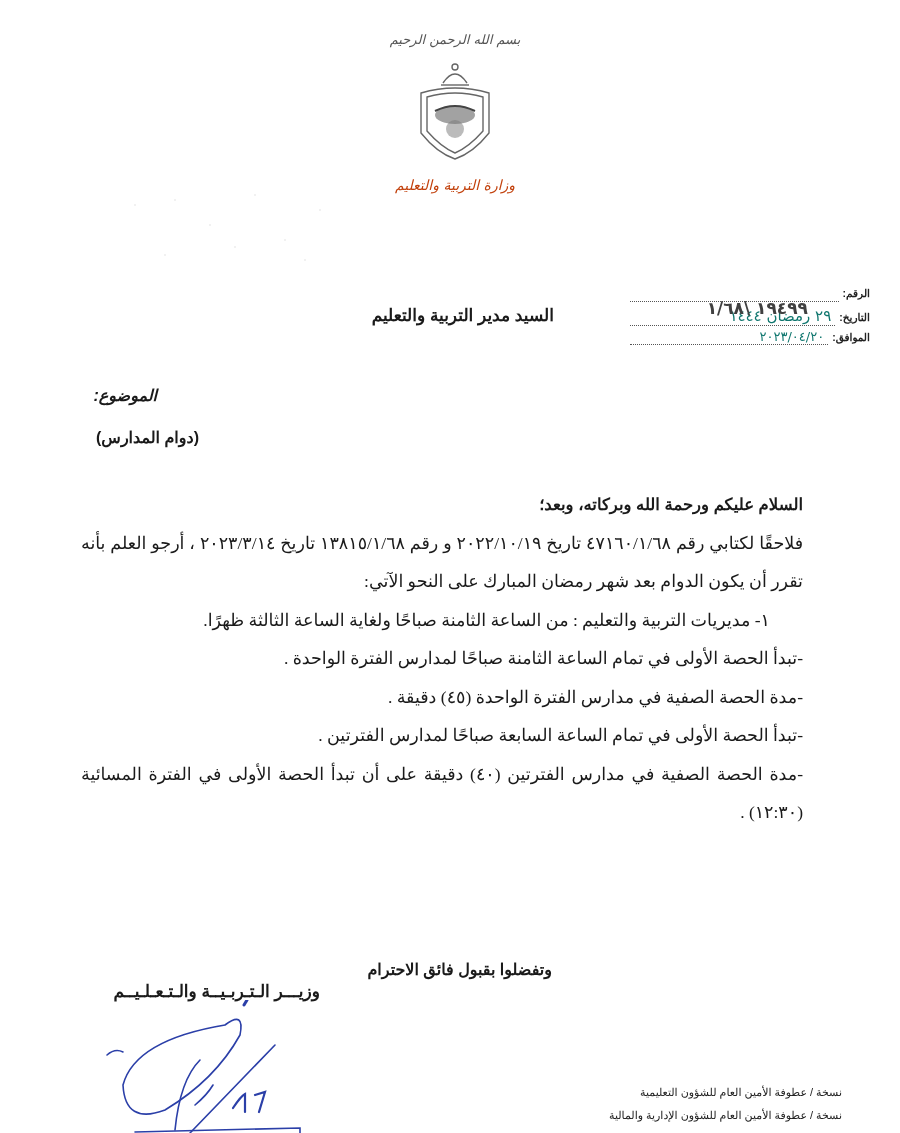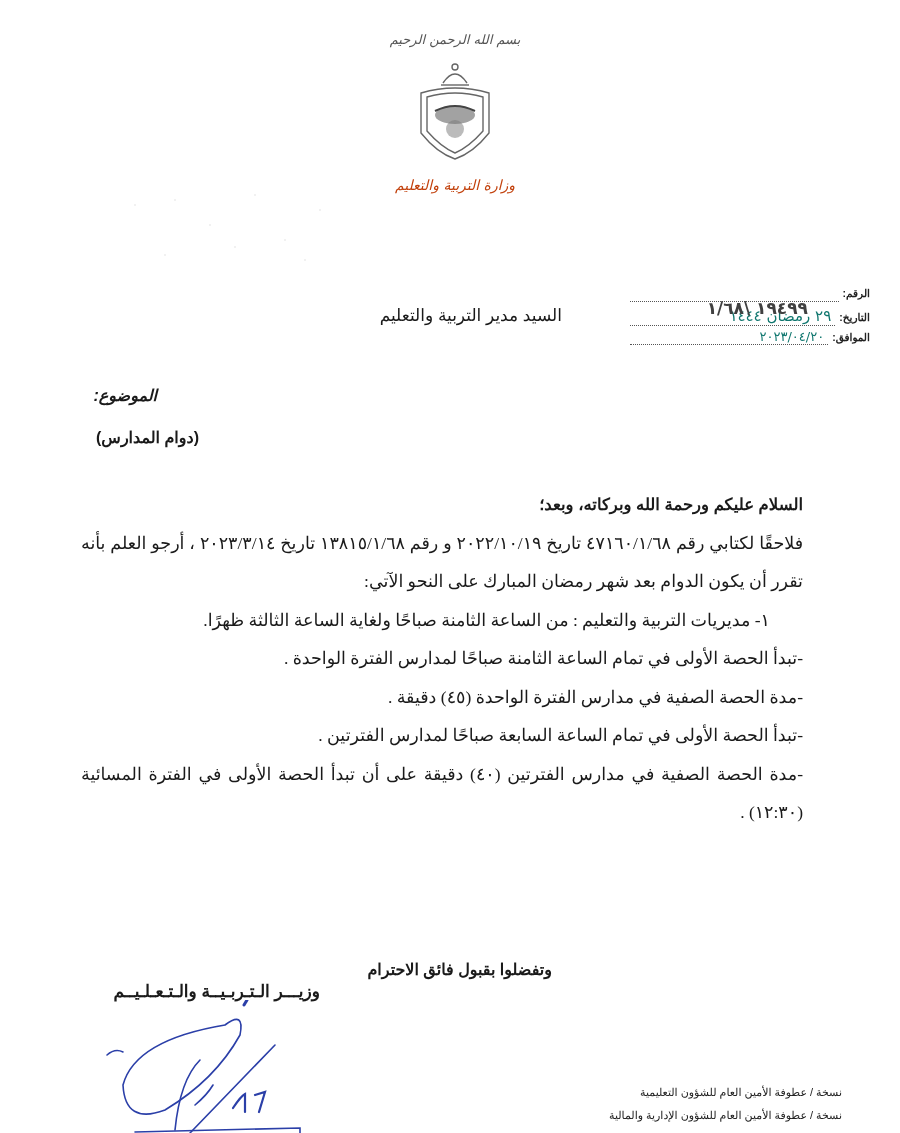--- a/index.html
+++ b/index.html
@@ -13,21 +13,21 @@
   .letterhead { left:370px; top:32px; width:170px; text-align:center;font-style:italic; }
   .basmala { font-size:13px; color:#555; letter-spacing:1px; font-family:"DejaVu Serif", serif; }
   .crest { margin:6px auto 0; width:84px; height:110px; }
   .ministry { font-size:14px; color:#c2410c; margin-top:10px; font-family:"DejaVu Serif", serif; }
   .meta { right:30px; top:239px; width:240px; font-size:11px;margin-top:44px; }
   .meta-row { display:flex; align-items:baseline; direction:rtl; height:22px; }
   .meta-label { font-weight:bold; font-size:10.5px; color:#222; white-space:nowrap; margin-left:4px; font-family:"Liberation Sans", sans-serif; }
   .meta-val { font-size:15px; letter-spacing:1px; color:#0f766e; border-bottom:1px dotted #555; flex:1; text-align:right; padding-right:4px; }
   .meta-val.sm { font-size:13px; }
   .meta-num { position:absolute; right:62px; top:15px; font-size:17px; font-weight:bold; letter-spacing:2px; color:#404040; }
-  .addressee { right:338px; top:305px; font-size:17px; font-weight:normal; font-family:"Liberation Sans", sans-serif; }
+  .addressee { right:346px; top:305px; font-size:17px; font-weight:bold; font-family:"Liberation Sans", sans-serif; }
   .subject-label { right:743px; top:386px; font-size:16px; font-weight:bold; font-family:"Liberation Sans", sans-serif;font-style:italic; }
   .subject-val { right:701px; top:428px; font-size:16px; font-weight:bold; font-family:"Liberation Sans", sans-serif; }
   .body { right:97px; top:485px; width:722px; font-family:"Liberation Serif", serif; font-size:17.5px; line-height:38.5px; }
   .greeting { font-weight:bold; font-family:"Liberation Sans", sans-serif; font-size:16.5px; }
   .para { text-align:justify; text-align-last:right; }
   .closing { right:348px; top:938px; font-size:16px; font-weight:bold; font-family:"Liberation Sans", sans-serif;margin-top:22px; }
   .signer { right:580px; top:981px; font-size:17px; font-weight:bold; letter-spacing:1px; font-family:"Liberation Sans", sans-serif; }
   .cc { right:58px; top:1081px; font-size:11px; line-height:23px; color:#222; font-family:"Liberation Sans", sans-serif; }
   .sig { left:95px; top:1000px; }
   .smudge { left:115px; top:185px; width:220px; height:80px; opacity:.15; }

